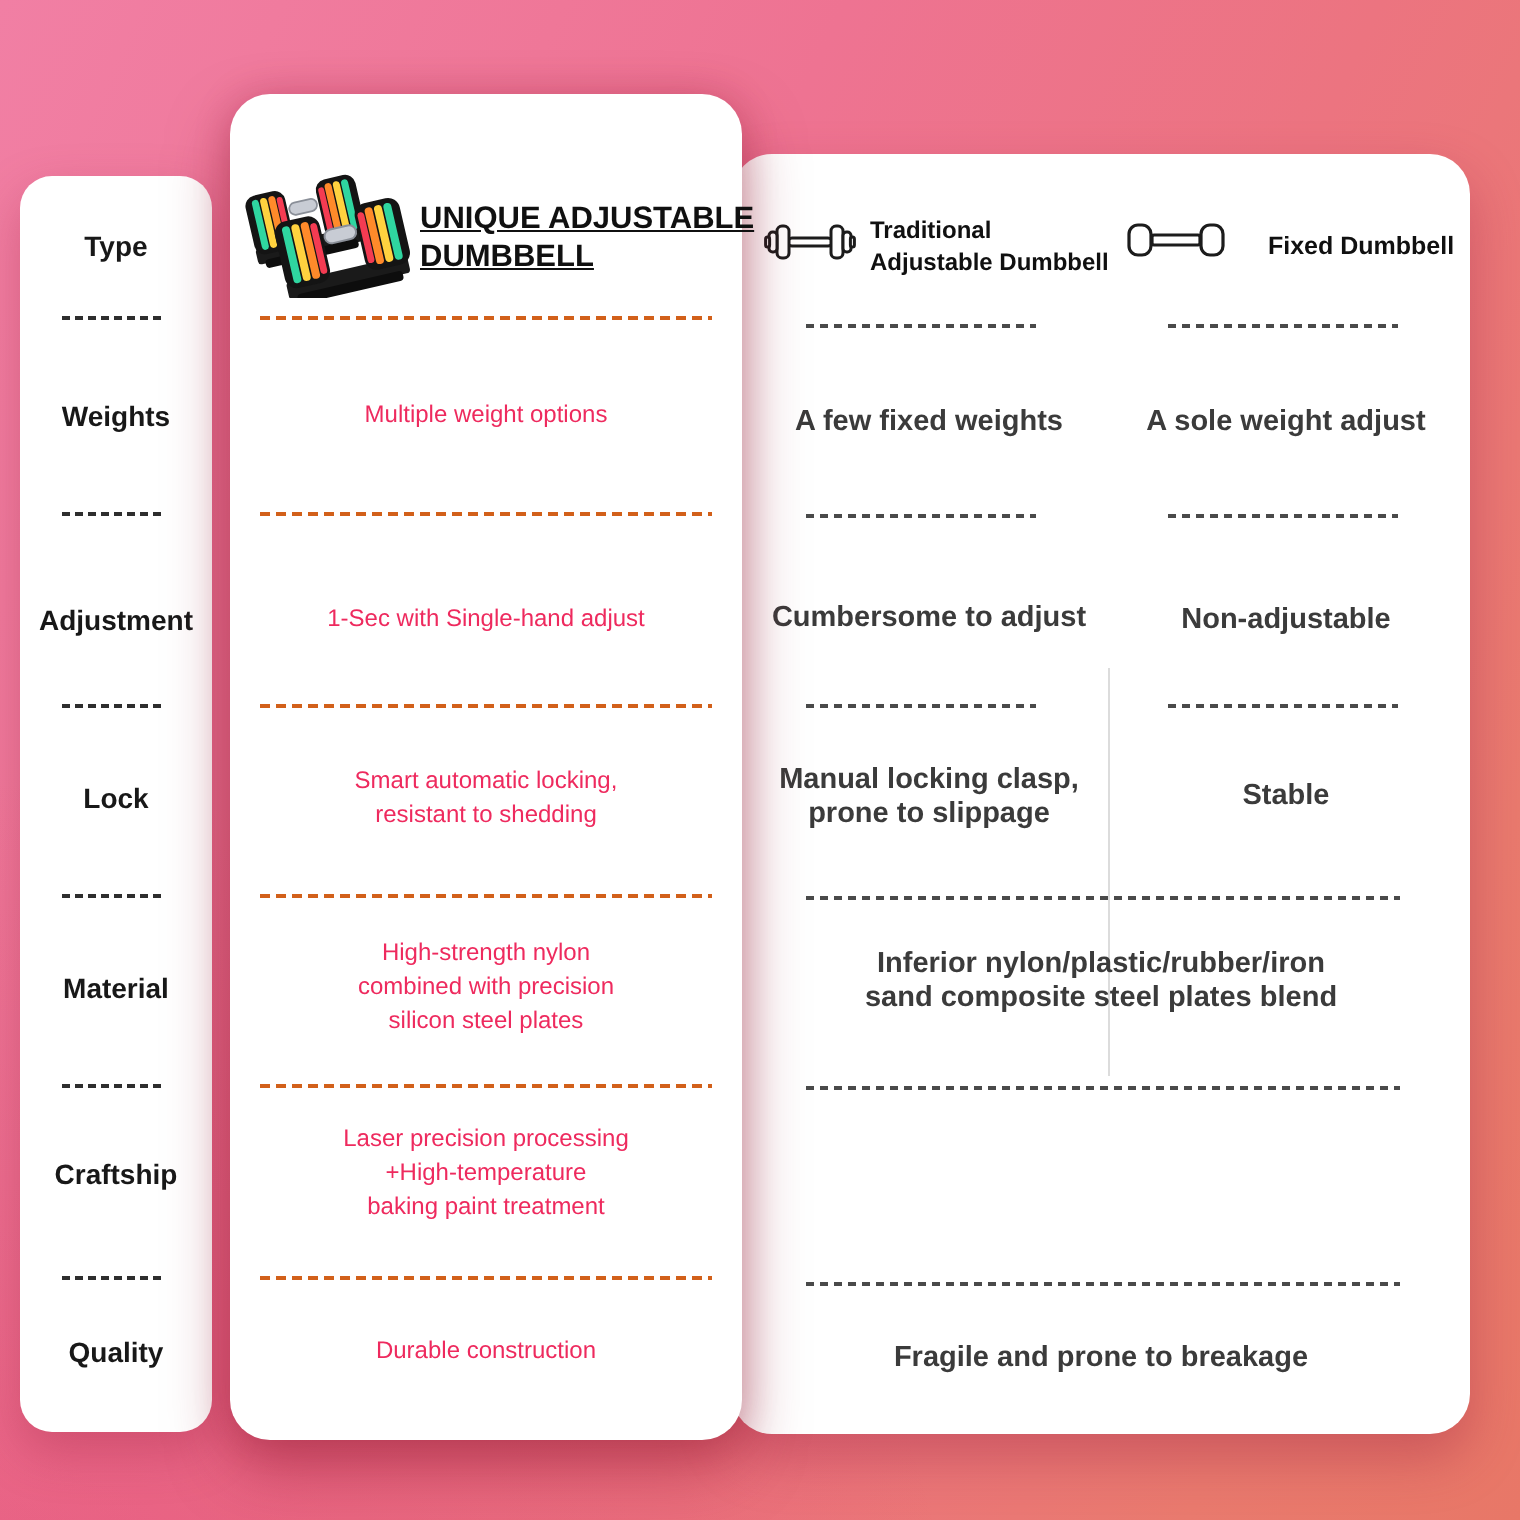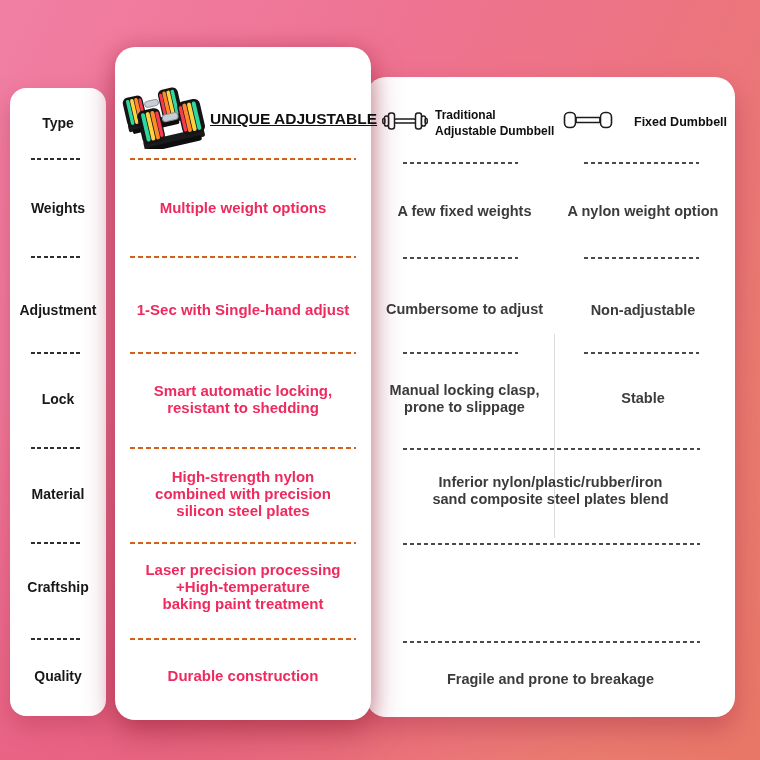--- a/index.html
+++ b/index.html
@@ -13,21 +13,21 @@
   .card{position:absolute;background:#ffffff;}
   .card-left{left:10px;top:88px;width:96px;height:628px;border-radius:16px;
     box-shadow:0 10px 24px rgba(160,40,70,.35);z-index:1;}
   .card-right{left:366px;top:77px;width:369px;height:640px;border-radius:20px;
     box-shadow:0 12px 26px rgba(160,40,70,.40);z-index:1;}
   .card-middle{left:115px;top:47px;width:256px;height:673px;border-radius:20px;
     box-shadow:0 14px 30px rgba(145,25,50,.50),0 0 18px rgba(145,25,50,.22);z-index:3;}
   .cell{position:absolute;text-align:center;font-weight:bold;}
   .line{white-space:nowrap;}
   .rowlabel{left:0;width:96px;font-size:14px;font-weight:700;color:#181818;line-height:18px;}
-  .uval{left:10px;width:236px;color:#ee2a5e;font-weight:700;font-size:15px;line-height:17px;}
+  .uval{left:10px;width:236px;color:#ee2a5e;font-weight:400;font-size:12px;line-height:17px;}
   .rval{font-size:14.5px;color:#3b3b3b;line-height:17px;}
   .tcell{left:6px;width:185px;}
   .fcell{left:192px;width:170px;}
   .scell{left:27px;width:315px;}
   .dash{position:absolute;}
   .dash-dark{height:2px;background:repeating-linear-gradient(90deg,#2e2e2e 0 4px,transparent 4px 6.5px);}
   .dash-gray{height:1.5px;background:repeating-linear-gradient(90deg,#4a4a4a 0 4px,transparent 4px 7px);}
   .dash-orange{height:1.6px;background:repeating-linear-gradient(90deg,#d2601a 0 5px,transparent 5px 8px);}
   .vdivider{position:absolute;left:188px;top:257px;width:1px;height:204px;background:#dcdcdc;}
   .uhead{position:absolute;top:36px;left:6px;width:246px;display:flex;align-items:center;gap:5px;}
@@ -107,21 +107,21 @@
     </div>
     <div class="cell rval tcell" style="top:224px">
       <div class="line">Cumbersome to adjust</div>
     </div>
     <div class="cell rval tcell" style="top:305px">
       <div class="line">Manual locking clasp,</div>
       <div class="line">prone to slippage</div>
     </div>
 
     <div class="cell rval fcell" style="top:126px">
-      <div class="line">A nylon weight option</div>
+      <div class="line">A sole weight adjust</div>
     </div>
     <div class="cell rval fcell" style="top:225px">
       <div class="line">Non-adjustable</div>
     </div>
     <div class="cell rval fcell" style="top:313px">
       <div class="line">Stable</div>
     </div>
 
     <div class="cell rval scell" style="top:397px">
       <div class="line">Inferior nylon/plastic/rubber/iron</div>
@@ -166,20 +166,21 @@
             <rect x="43" y="10" width="23" height="34" rx="6" fill="#141414"></rect>
             <rect x="44.4" y="14" width="3.4" height="26" rx="1.7" fill="#f43b52"></rect>
             <rect x="48.4" y="12.5" width="4" height="29" rx="2" fill="#ff8a2a"></rect>
             <rect x="53.2" y="12.5" width="4" height="29" rx="2" fill="#ffd23f"></rect>
             <rect x="58" y="12.5" width="4" height="29" rx="2" fill="#2fd6a0"></rect>
           </g>
         </svg>
       </span>
       <span class="title">
         <div class="line">UNIQUE ADJUSTABLE</div>
+        <div class="line">DUMBBELL</div>
       </span>
     </div>
 
     <div class="dash dash-orange" style="top:111px;left:15px;width:226px"></div>
     <div class="cell uval" style="top:152px">
       <div class="line">Multiple weight options</div>
     </div>
 
     <div class="dash dash-orange" style="top:209px;left:15px;width:226px"></div>
     <div class="cell uval" style="top:254px">

